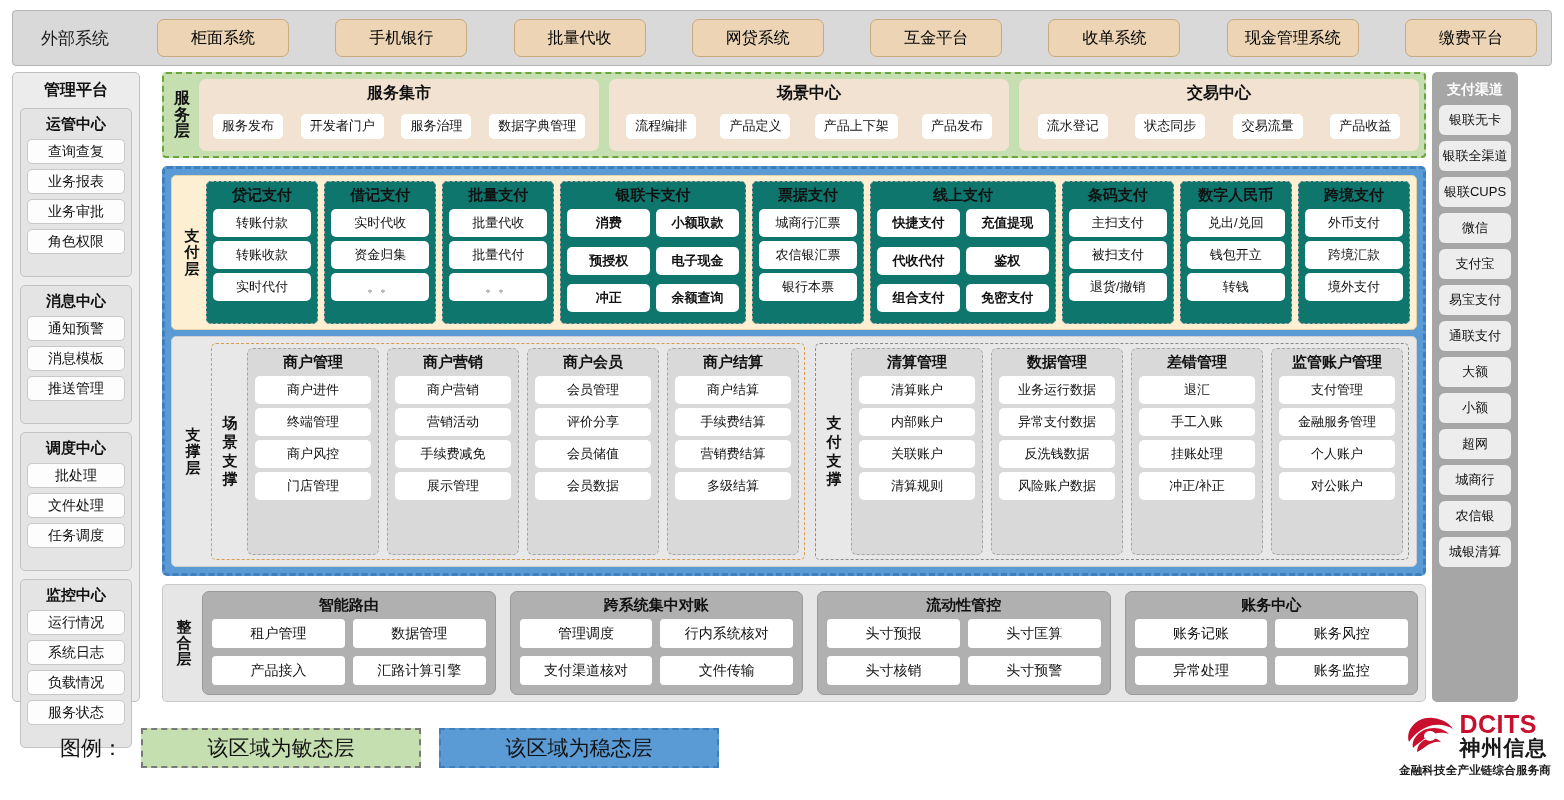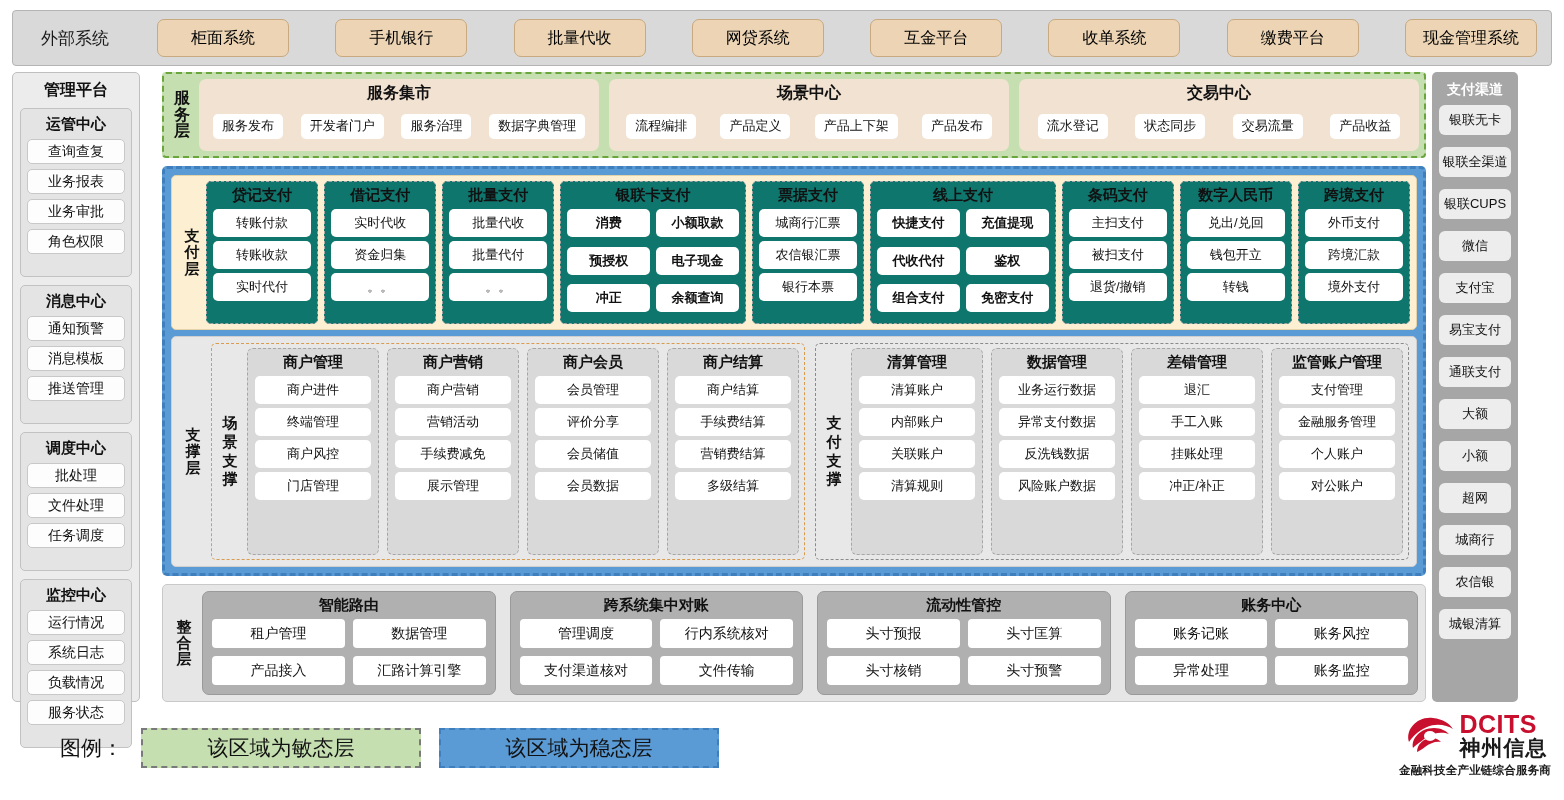--- a/index.html
+++ b/index.html
@@ -48,21 +48,21 @@
   .lbtn:last-child { margin-bottom: 15px; }
 
   
   .right-col {
     position: absolute; left: 1432px; top: 72px; width: 86px; height: 630px;
     background: #a6a6a6; border-radius: 5px; padding: 6px 7px;
   }
   .right-head { font-size: 14px; font-weight: bold; text-align: center; color: #fff; padding: 3px 0 6px; }
   .rbtn {
     background: #ededed; border-radius: 6px; font-size: 13px;
-    text-align: center; height: 30px; line-height: 29px; margin-bottom: 12px; color: #111;
+    text-align: center; height: 30px; line-height: 29px; margin-bottom: 6px; color: #111;
   }
 
   
   .svc-layer {
     position: absolute; left: 162px; top: 72px; width: 1264px; height: 86px;
     background: #c5dfb0; border: 2px dashed #6aa63c; border-radius: 4px;
     display: flex; align-items: stretch; padding: 5px;
   }
   .svc-vlabel {
     width: 26px; flex: 0 0 26px; font-size: 16px; font-weight: bold; color: #111;
@@ -172,22 +172,22 @@
 
 <div class="ext-bar">
   <div class="ext-title">外部系统</div>
   <div class="ext-items" id="ext-items">
       <div class="ext-item">柜面系统</div>
       <div class="ext-item">手机银行</div>
       <div class="ext-item">批量代收</div>
       <div class="ext-item">网贷系统</div>
       <div class="ext-item">互金平台</div>
       <div class="ext-item">收单系统</div>
+      <div class="ext-item">现金管理系统</div>
       <div class="ext-item">缴费平台</div>
-      <div class="ext-item">现金管理系统</div>
     </div>
 </div>
 
 <div class="left-col">
   <div class="left-head">管理平台</div>
   <div id="left-groups">
       <div class="lgroup">
      <div class="lgroup-title">运管中心</div>
      <div class="lbtn">查询查复</div>
         <div class="lbtn">业务报表</div>

